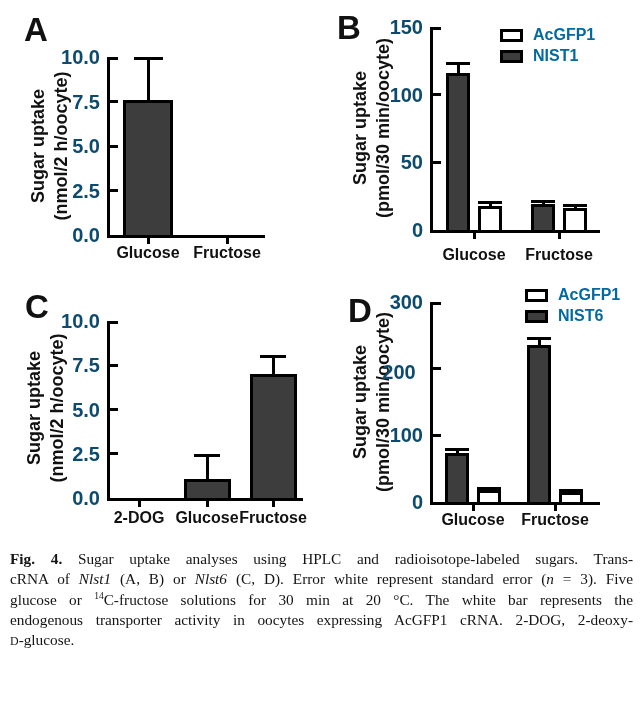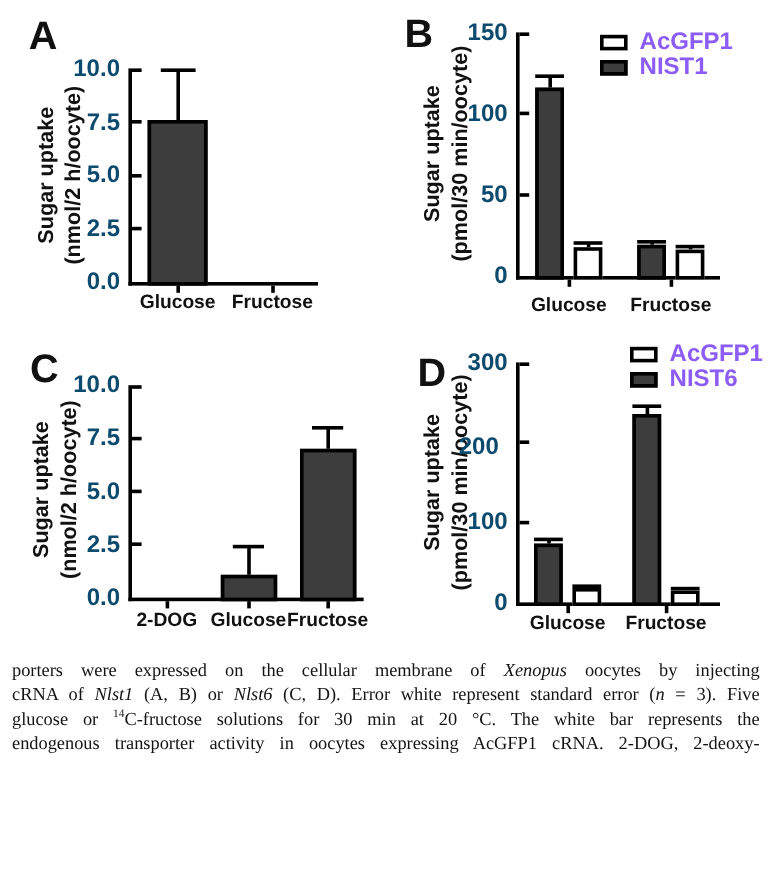--- a/index.html
+++ b/index.html
@@ -14,21 +14,21 @@
             white-space:nowrap; color:#111; }
   .plot { position:absolute; }
   .ln { position:absolute; background:#000; }
   .bar { position:absolute; border:3px solid #000; }
   .ticklab { position:absolute; font-weight:bold; font-size:20px; line-height:20px; color:#0c4a6e; }
   .catlab { position:absolute; font-weight:bold; font-size:16px; line-height:18px;
             color:#111; white-space:nowrap; }
   .legend { position:absolute; display:flex; flex-direction:column; gap:7px; }
   .lrow { display:flex; align-items:center; gap:10px; height:14px; }
   .swatch { width:23px; height:13px; border:3px solid #000; display:inline-block; flex:0 0 auto; }
-  .llab { font-weight:bold; font-size:20px; line-height:14px; color:#8b5cf6; white-space:nowrap; }
+  .llab { font-weight:bold; font-size:16px; line-height:14px; color:#0369a1; white-space:nowrap; }
   .caption { position:absolute; left:10px; top:549px; width:623px;
              font-family:"Liberation Serif", serif; font-size:15.3px; line-height:20.3px; color:#141414; }
   .cap-line { text-align:justify; text-align-last:justify; }
   .cap-line.cap-last { text-align:left; text-align-last:left; }
   .b { font-weight:bold; }
   .i { font-style:italic; }
   .sup { vertical-align:super; font-size:0.62em; line-height:0; }
   .sc { font-size:0.78em; }
 </style>
 </head>
@@ -181,19 +181,20 @@
           <span class="llab">AcGFP1</span>
         </div>
         <div class="lrow">
           <span class="swatch" style="background: rgb(61, 61, 61);"></span>
           <span class="llab">NIST6</span>
         </div>
       </div>
   </section>
 
   <div class="caption" id="caption">
-      <div class="cap-line"><span>porters were expressed on the cellular membrane of </span><span class="i">Xenopus</span><span> oocytes by injecting</span></div>
+      <div class="cap-line"><span class="b">Fig. 4.</span><span> Sugar uptake analyses using HPLC and radioisotope-labeled sugars. Trans-</span></div>
       <div class="cap-line"><span>cRNA of </span><span class="i">Nlst1</span><span> (A, B) or </span><span class="i">Nlst6</span><span> (C, D). Error white represent standard error (</span><span class="i">n</span><span> = 3). Five</span></div>
       <div class="cap-line"><span>glucose or </span><span class="sup">14</span><span>C-fructose solutions for 30 min at 20 °C. The white bar represents the</span></div>
       <div class="cap-line"><span>endogenous transporter activity in oocytes expressing AcGFP1 cRNA. 2-DOG, 2-deoxy-</span></div>
+      <div class="cap-line cap-last"><span class="sc">D</span><span>-glucose.</span></div>
     </div>
 
 </div>
 
 </body></html>

